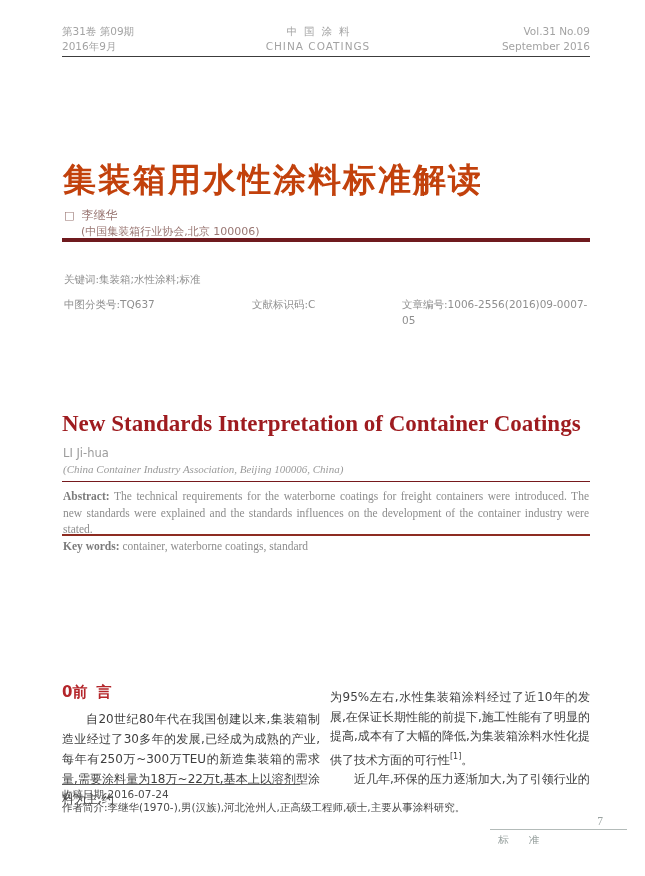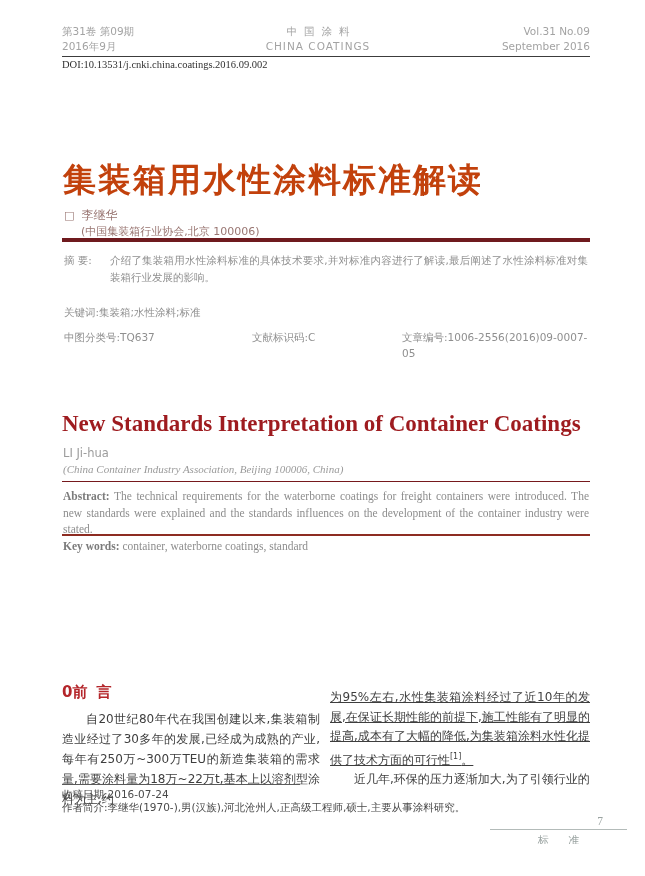--- a/index.html
+++ b/index.html
@@ -103,21 +103,21 @@
   }
   .section-heading .sec-title { letter-spacing:9px; margin-left:0; }
   .col-left p {
     margin-top:7px; font-size:12px; line-height:20px; color:#3e3e3e;
     text-align:justify; text-indent:2em;
   }
   .col-right {
     position:absolute; top:688px; left:330px; width:260px;
     font-size:12px; line-height:19.5px; color:#3e3e3e; text-align:justify;
   }
-  .col-right p.cont { text-indent:0;text-decoration:underline; }
+  .col-right p.cont { text-indent:0; }
   .col-right p.indent { text-indent:2em; }
   .col-right sup { font-size:8px; }
 
   
   .fn-rule {
     position:absolute; top:784px; left:62px; width:238px;
     border-top:1px solid #5a5a5a;
   }
   .fn-received {
     position:absolute; top:788px; left:62px;
@@ -132,21 +132,21 @@
   .pg-footer {
     position:absolute; top:815px; left:490px; width:137px;
     color:#9aa3a1;
   }
   .pg-num {
     text-align:right; padding-right:24px;
     font-family:"Liberation Serif", serif; font-size:11.5px;
   }
   .pg-line { border-top:1px solid #b3bbb9; margin-top:2px; }
   .pg-cn {
-    margin-top:3px; text-align:center; font-size:11px; letter-spacing:8px;
+    margin-top:3px; font-size:11px; letter-spacing:8px;
     padding-left:8px;
   }
   .pg-en {
     text-align:center; font-family:"Liberation Serif", serif; font-size:10px;
   }
 </style>
 </head>
 <body>
 
 <div class="page">
@@ -159,34 +159,29 @@
     <div class="h-center">
       <div class="journal-cn">中国涂料</div>
       <div class="journal-en">CHINA COATINGS</div>
     </div>
     <div class="h-right">
       <div>Vol.31 No.09</div>
       <div>September 2016</div>
     </div>
   </div>
   <div class="header-rule"></div>
-  <div class="doi">DOI:10.13531/j.cnki.china.coatings.2016.09.002</div>
 
   <h1 class="title-cn">集装箱用水性涂料标准解读</h1>
   <div class="author-cn">
     <span class="marker">□</span><span>李继华</span>
   </div>
   <div class="affil-cn">(中国集装箱行业协会,北京 100006)</div>
   <div class="rule-thick"></div>
 
   <div class="abs-cn">
-    <div class="abs-row">
-      <span class="abs-label">摘  要:</span>
-      <span class="abs-text">介绍了集装箱用水性涂料标准的具体技术要求,并对标准内容进行了解读,最后阐述了水性涂料标准对集装箱行业发展的影响。</span>
-    </div>
     <div class="kw-row">
       <span>关键词:</span><span>集装箱;水性涂料;标准</span>
     </div>
     <div class="class-row">
       <span class="c1"><span>中图分类号:</span><span>TQ637</span></span>
       <span class="c2"><span>文献标识码:</span><span>C</span></span>
       <span class="c3"><span>文章编号:</span><span>1006-2556(2016)09-0007-05</span></span>
     </div>
   </div>
 

